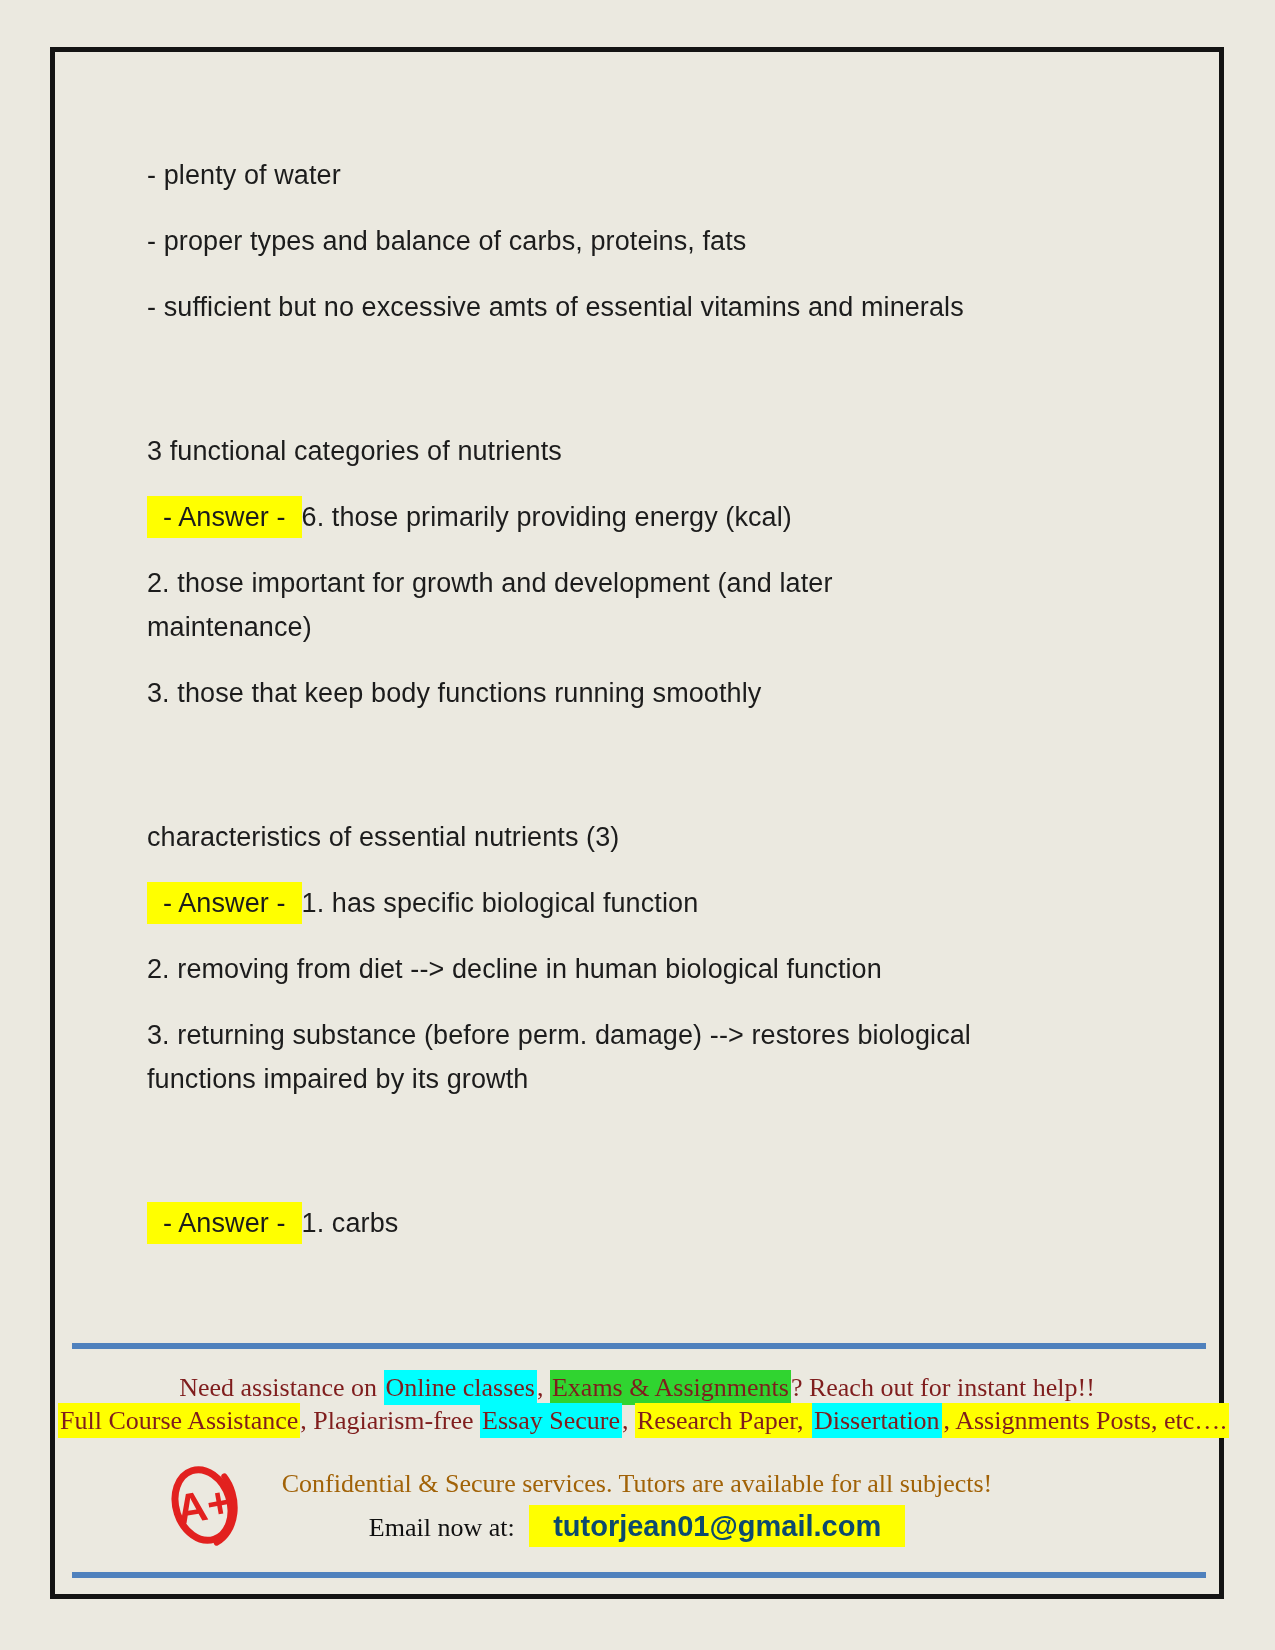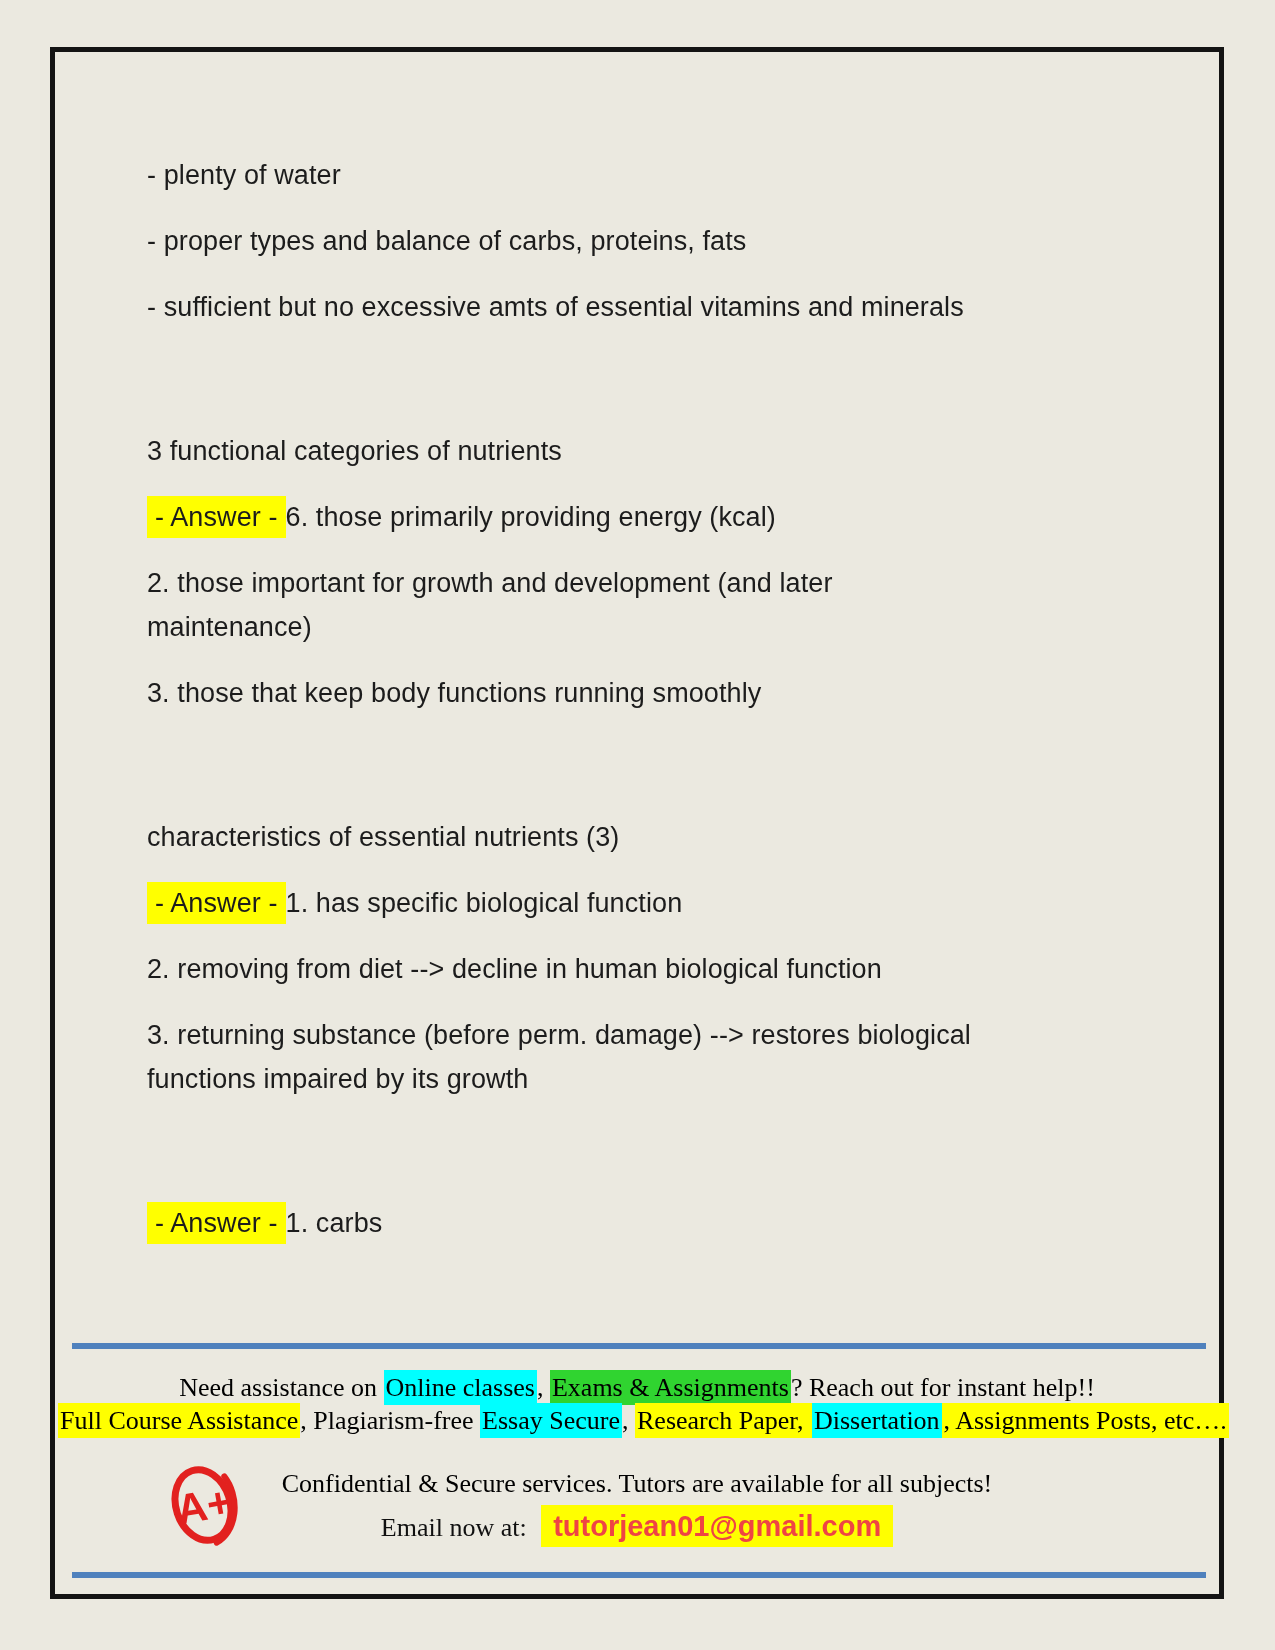--- a/index.html
+++ b/index.html
@@ -30,69 +30,69 @@
     line-height: 44px;
     letter-spacing: 0.1px;
   }
   .section + .section { margin-top: 100px; }
   .para + .para { margin-top: 22px; }
   .line { white-space: nowrap; }
   .seg { white-space: pre; }
   .hl-highlight_yellow, .hl-yellow { background: var(--highlight-yellow); }
   .hl-cyan   { background: var(--highlight-cyan); }
   .hl-green  { background: var(--highlight-green); }
-  .doc .hl-yellow { padding: 6px 8px; }
+  .doc .hl-yellow { padding: 6px 16px; }
   
   .sep {
     position: absolute;
     left: 72px; width: 1134px; height: 6px;
     background: var(--accent-blue);
   }
   .sep-top    { top: 1343px; }
   .sep-bottom { top: 1572px; }
   
   .footer-line {
     position: absolute;
     left: 58px; width: 1158px;
     text-align: center;
     font-family: "Liberation Serif", serif;
     font-size: 26px;
     line-height: 33px;
-    color: #000000;
+    color: #7f1d1d;
     white-space: nowrap;
   }
   .footer-line .hl-yellow,
   .footer-line .hl-cyan,
   .footer-line .hl-green { padding: 3px 2px; }
   .footer-line1 { top: 1371px; }
   .footer-line2 { top: 1404px; }
   .tagline {
     position: absolute;
     left: 58px; width: 1158px; top: 1467px;
     text-align: center;
     font-family: "Liberation Serif", serif;
     font-size: 26px; line-height: 33px;
-    color: #000000;
+    color: #a16207;
   }
   .email-line {
     position: absolute;
     left: 58px; width: 1158px; top: 1506px;
     text-align: center;
     font-family: "Liberation Serif", serif;
     font-size: 26px; line-height: 40px;
     color: #101010;
   }
   .email-address {
     font-family: "Liberation Sans", sans-serif;
     font-weight: bold;
     font-size: 29px;
     background: var(--highlight-yellow);
-    padding: 5px 12px;
+    padding: 5px 24px;
     margin-left: 8px;
-    color: #ef4444;
+    color: #0c4a6e;
   }
   .logo {
     position: absolute;
     left: 166px; top: 1458px;
     width: 80px; height: 95px;
   }
 </style>
 </head>
 <body>
 

